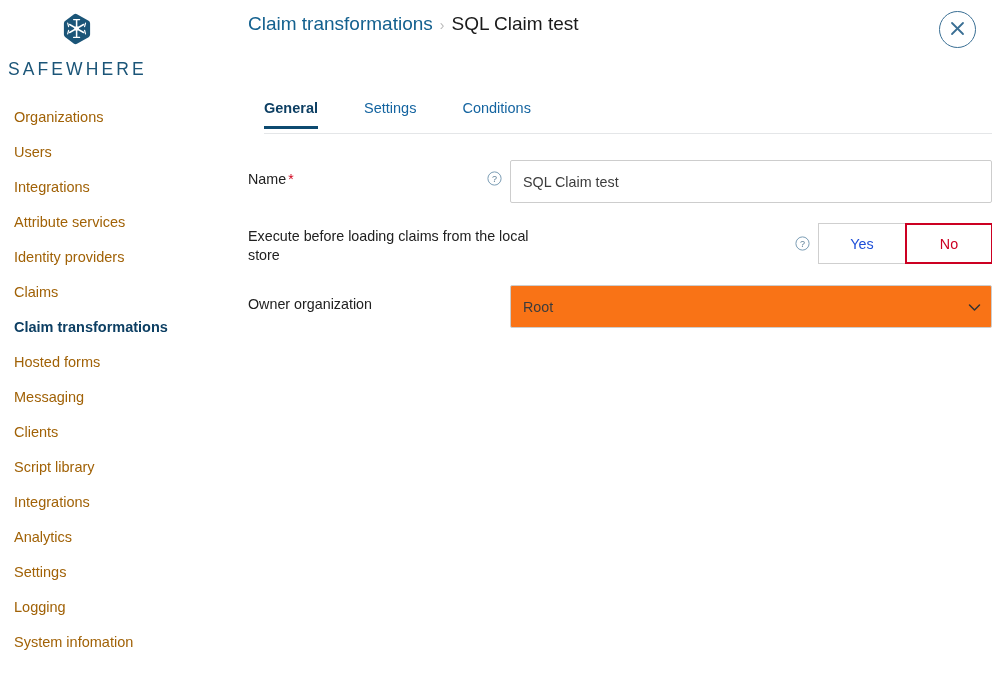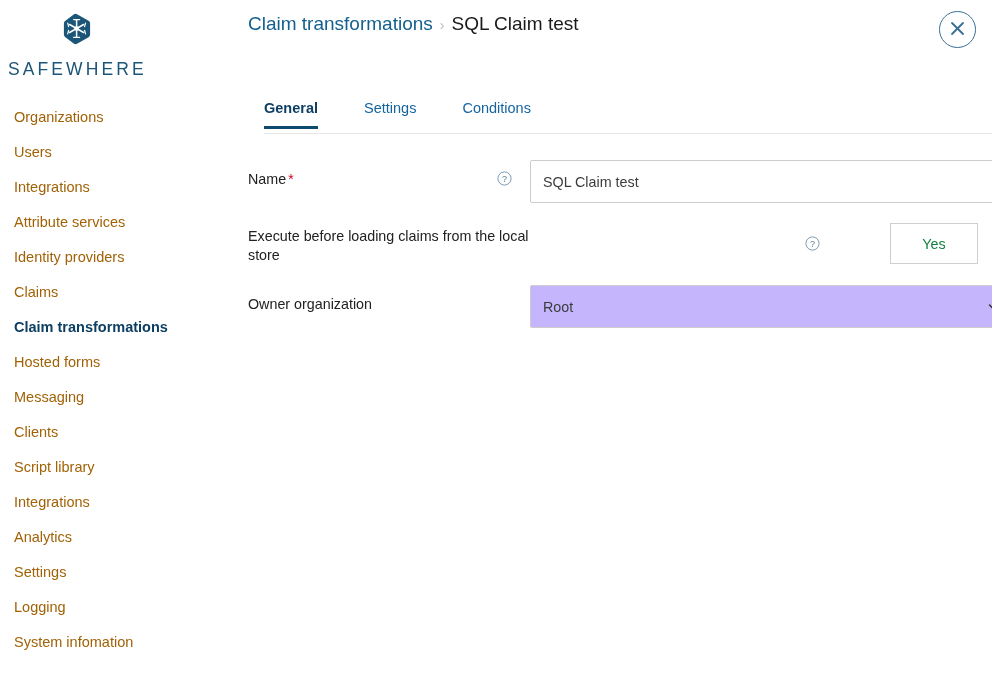--- a/index.html
+++ b/index.html
@@ -62,21 +62,21 @@
     background: none; border: none; font-family: inherit;
   }
   .tab.active { color: #0d3f63; font-weight: bold; }
   .tab.active::after {
     content: ""; position: absolute; left: 0; right: 0; bottom: -1px;
     height: 3px; background: #0d4a70;
   }
 
   
   .form { position: absolute; left: 248px; top: 160px; width: 730px; }
-  .form-row { position: relative; display: flex; align-items: flex-start; margin-bottom: 20px; gap: 10px; }
+  .form-row { position: relative; display: flex; align-items: flex-start; margin-bottom: 20px; }
 
   .field-label {
     width: 230px; flex: 0 0 230px; font-size: 14.3px; color: #212121;
     line-height: 19px; padding-top: 10px;
   }
   .field-label .req { color: #d0021b; font-size: 14px; margin-left: 2px; }
 
   .help-col { width: 32px; flex: 0 0 32px; padding-top: 11px; display: flex; justify-content: center; }
   .help-icon { display: block; }
 
@@ -86,34 +86,34 @@
     width: 482px; height: 43px; border: 1px solid #cdcdcd; border-radius: 2px;
     padding: 0 12px; font-size: 14.3px; color: #3c3c3c;
     font-family: inherit; background: #fff; outline: none;
   }
   .text-input::placeholder { color: #a6a6a6; }
 
   .select-wrap { position: relative; width: 482px; }
   .select-input {
     width: 482px; height: 43px; border: 1px solid #cdcdcd; border-radius: 2px;
     padding: 0 32px 0 12px; font-size: 14.3px; color: #3c3c3c;
-    font-family: inherit; background: #c4b5fd; appearance: none; -webkit-appearance: none;
+    font-family: inherit; background: #f97316; appearance: none; -webkit-appearance: none;
     outline: none; cursor: pointer;
   }
   .select-chevron {
     position: absolute; right: 11px; top: 50%; transform: translateY(-50%);
     pointer-events: none; display: block;
   }
   .toggle-group { display: flex; margin-left: auto; }
   .toggle-btn {
     width: 88px; height: 41px; font-size: 14.3px; font-family: inherit;
     background: #fff; cursor: pointer; border: 1px solid #cfcfcf;
     display: flex; align-items: center; justify-content: center;
   }
-  .toggle-btn.inactive { color: #15803d; }
+  .toggle-btn.inactive { color: #1d4ed8; }
   .toggle-btn.selected {
     color: #cc0022; border: 2px solid #cc0022; margin-left: -1px;
     position: relative; z-index: 2;
   }
 
   
   .row-toggle .help-col { padding-top: 13px; }
   .row-toggle .field-label { padding-top: 4px; width: 290px; flex: 0 0 290px; }
 </style>
 </head>
@@ -208,20 +208,21 @@
       <div class="help-col" style="margin-left:248px">
         <span class="help-icon">
           <svg width="15" height="15" viewBox="0 0 15 15" xmlns="http://www.w3.org/2000/svg">
             <circle cx="7.5" cy="7.5" r="6.6" fill="none" stroke="#7b9db5" stroke-width="1"></circle>
             <text x="7.5" y="11" text-anchor="middle" font-family="Liberation Sans, sans-serif" font-size="9" fill="#5d7f97">?</text>
           </svg>
         </span>
       </div>
       <div class="toggle-group">
         <button class="toggle-btn inactive">Yes</button>
+        <button class="toggle-btn selected">No</button>
       </div>
     </div>
 
     <div class="form-row">
       <div class="field-label">Owner organization</div>
       <div class="help-col"></div>
       <div class="control-col">
         <div class="select-wrap">
           <input class="select-input" type="text" readonly="" value="Root" style="">
           <span class="select-chevron">

